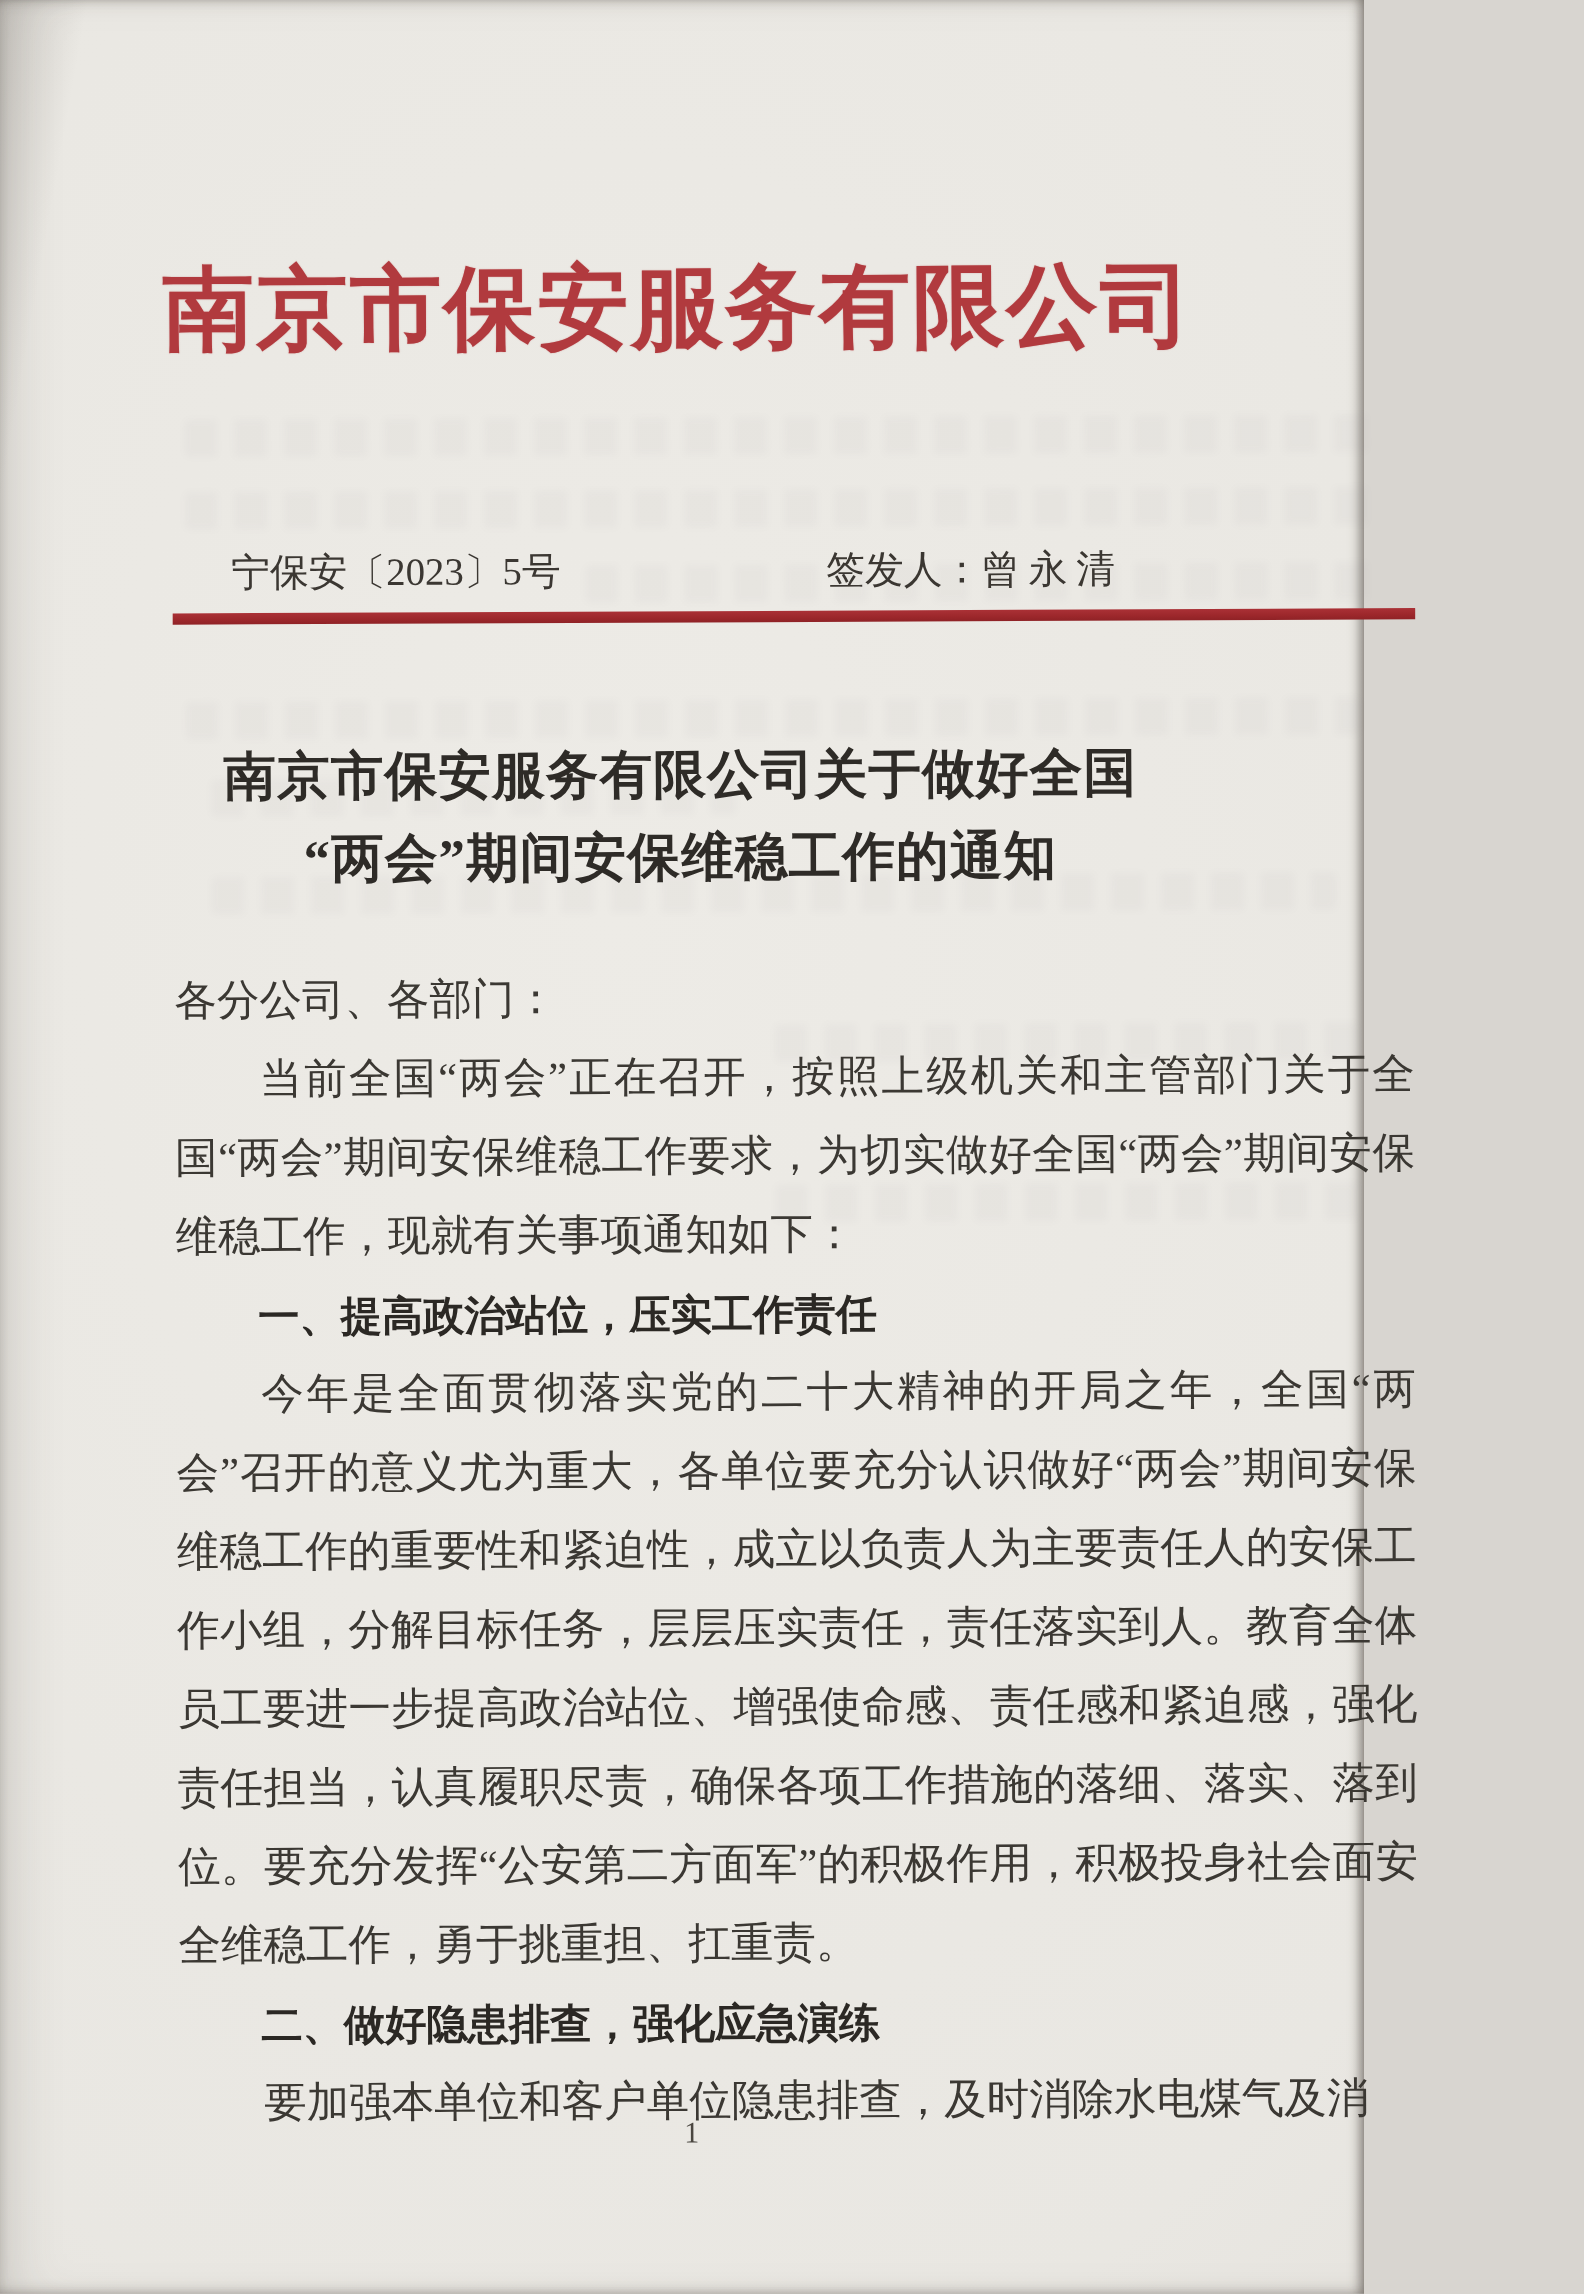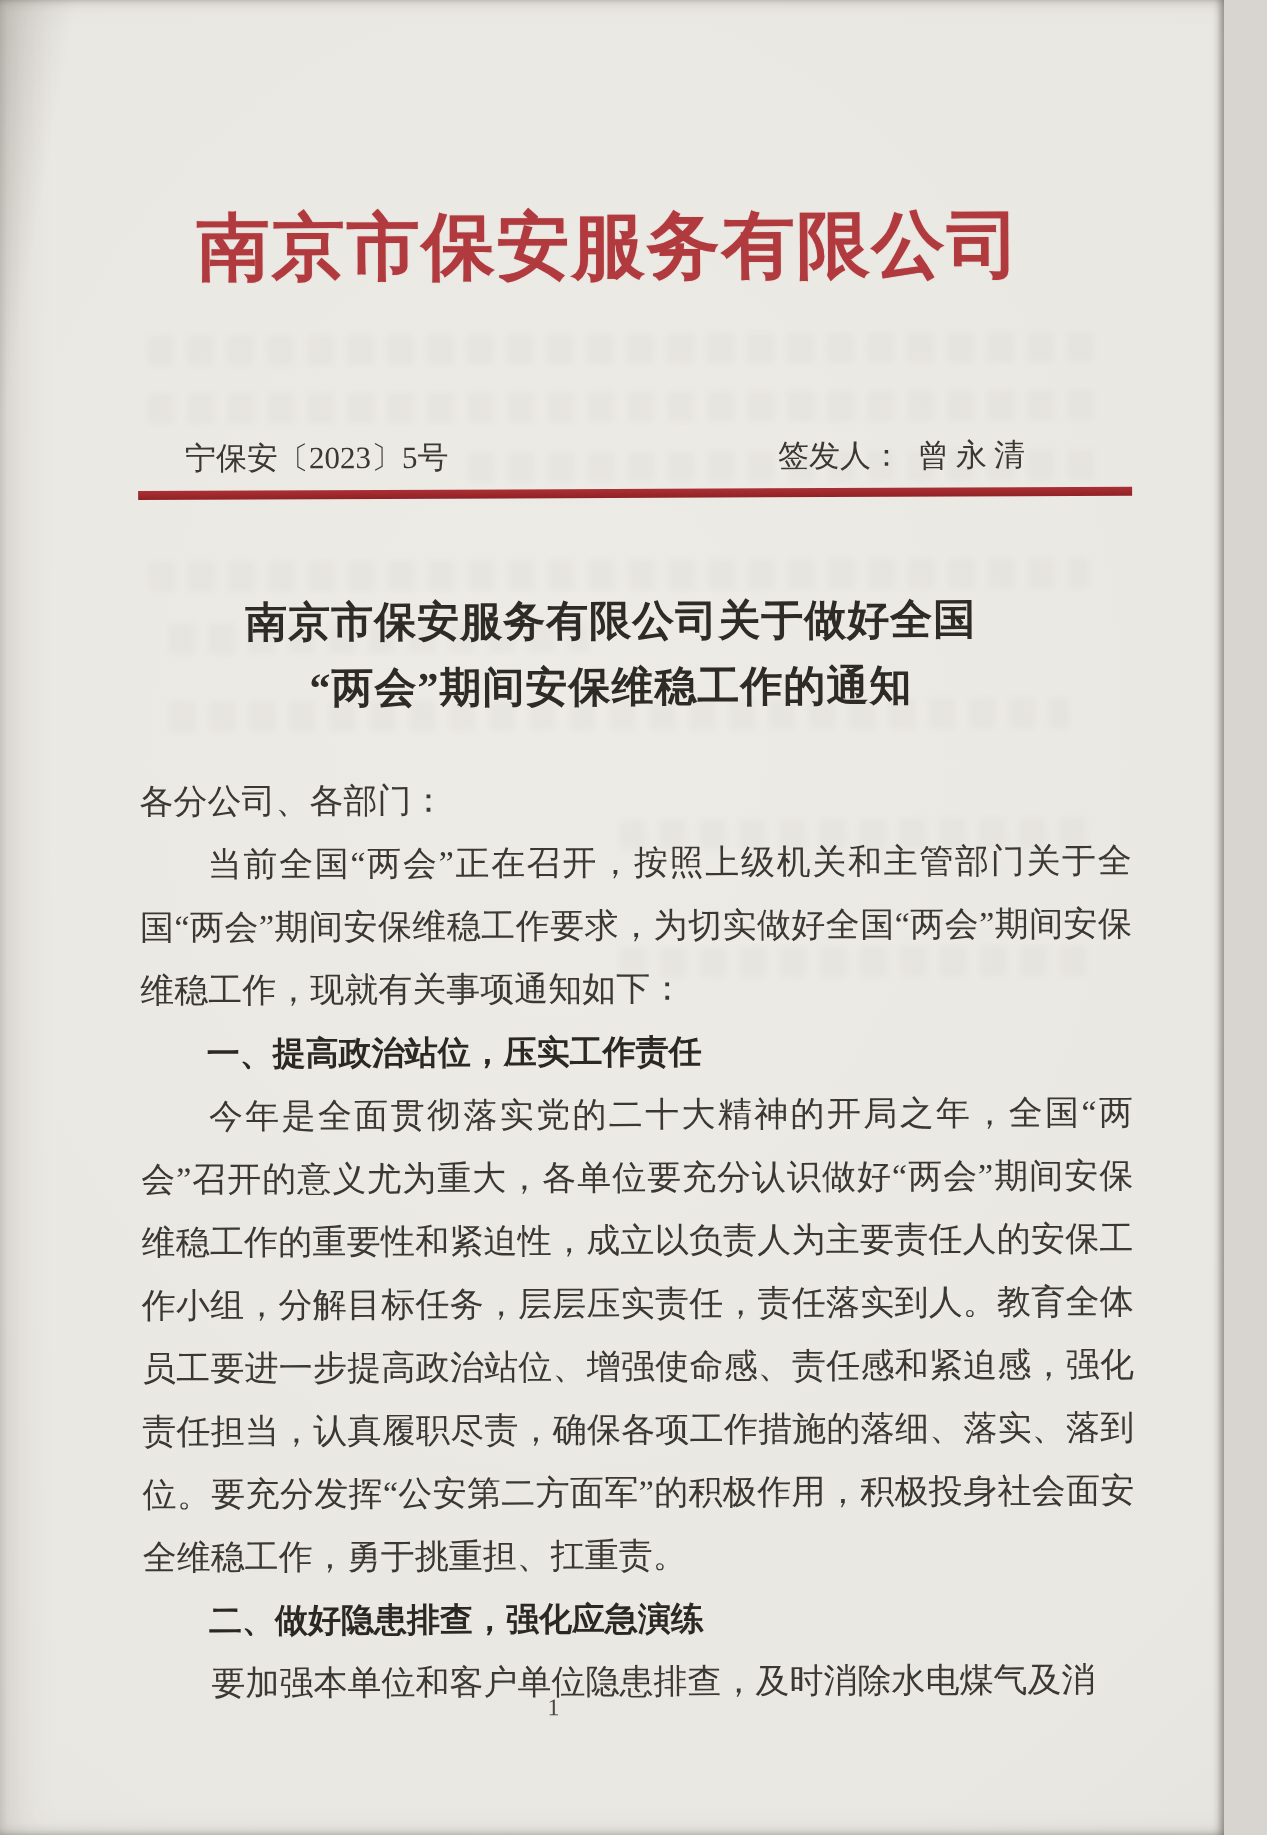--- a/index.html
+++ b/index.html
@@ -6,21 +6,21 @@
     margin: 0;
     padding: 0;
     width: 1267px;
     height: 1835px;
     overflow: hidden;
     background: #d8d5d0;
     font-family: "Liberation Serif", serif;
   }
   .photo {
     position: relative;
-    width: 1224px;
+    width: 1091px;
     height: 1835px;
     background:
       linear-gradient(100deg, rgba(110,104,98,0.22) 0%, rgba(110,104,98,0.0) 5%),
       radial-gradient(ellipse 140% 120% at 45% 40%, #edebe6 0%, #e9e7e2 55%, #e2dfda 85%, #d9d6d0 100%);
     box-shadow:
       inset -7px 0 9px -4px rgba(70,62,55,0.55),
       inset 0 -5px 12px -5px rgba(70,62,55,0.30),
       inset 0 6px 14px -8px rgba(70,62,55,0.30),
       inset 26px 0 50px -28px rgba(70,62,55,0.28);
   }
@@ -59,21 +59,21 @@
     position: absolute;
     top: 436px;
     left: 187px;
     right: 190px;
     display: flex;
     justify-content: space-between;
     align-items: baseline;
     font-size: 31px;
     color: #3b3732;
   }
-  .issuer-name { letter-spacing: 7px; margin-left: 16px; }
+  .issuer-name { letter-spacing: 7px; margin-left: 0; }
   .red-rule {
     position: absolute;
     top: 489px;
     left: 140px;
     width: 994px;
     height: 9px;
     background: linear-gradient(180deg, #aa3136 0%, #9c272b 60%, #8f2226 100%);
   }
   .doc-title {
     position: absolute;

